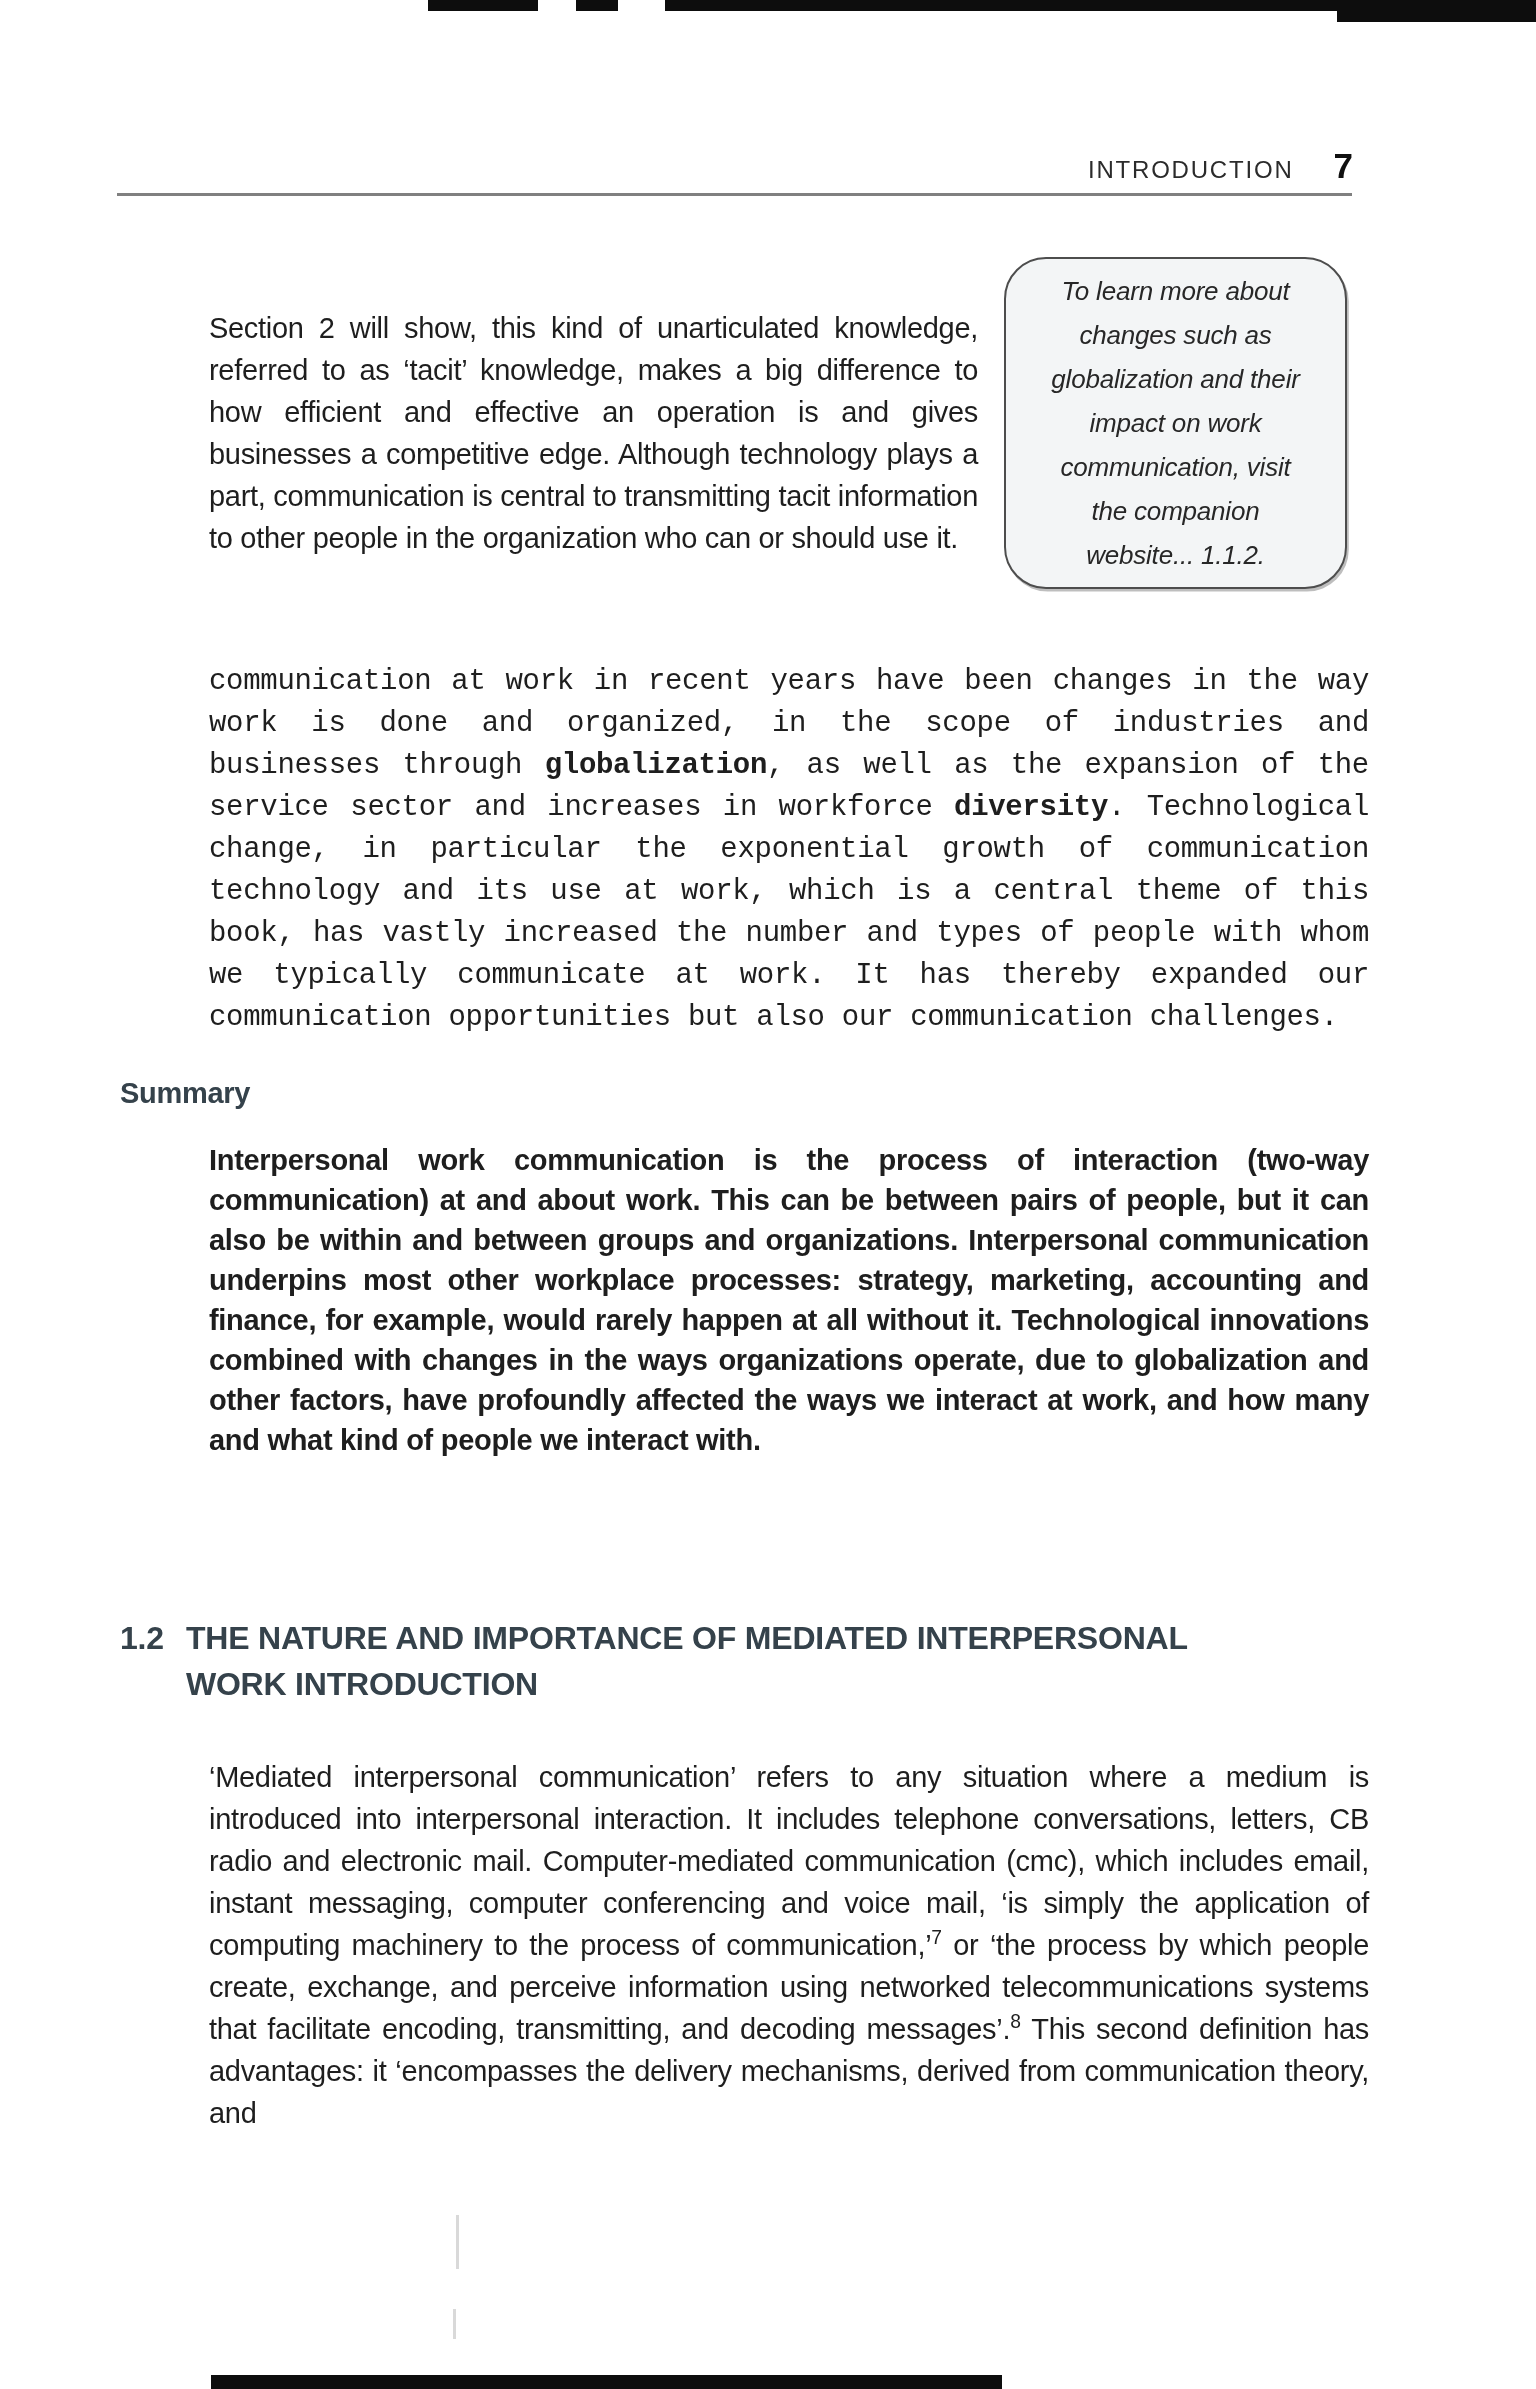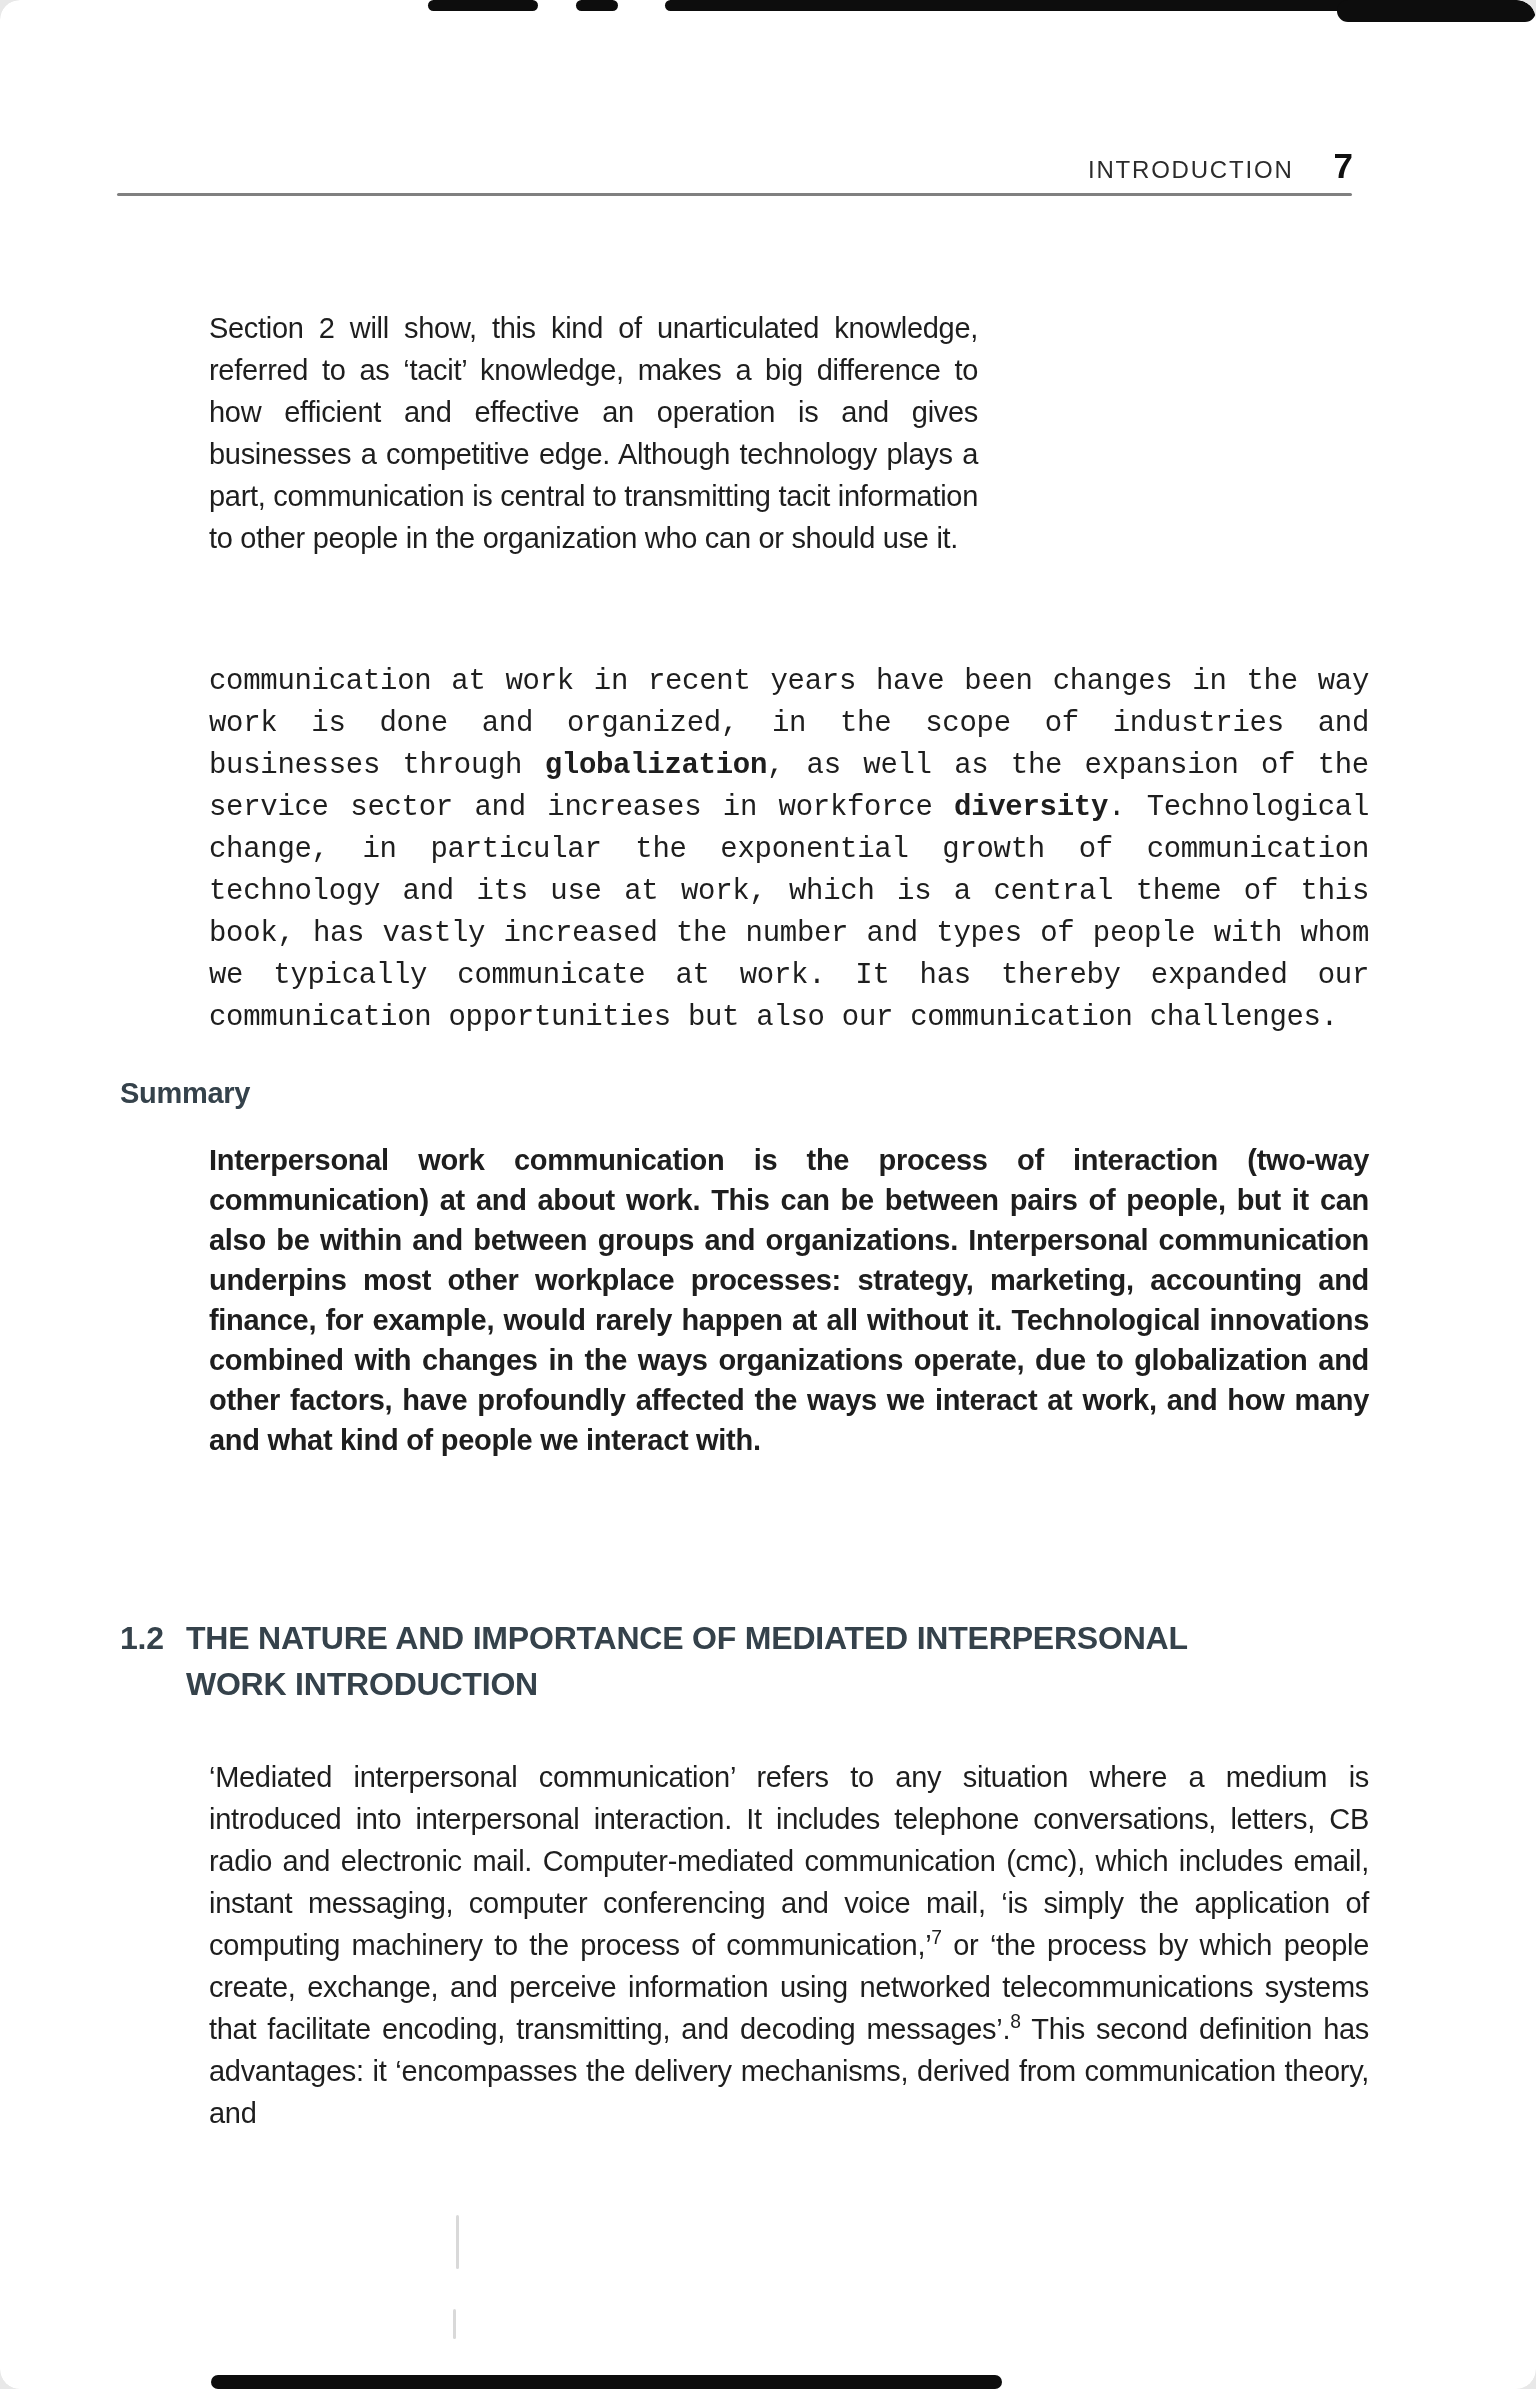--- a/index.html
+++ b/index.html
@@ -3,21 +3,21 @@
 <meta charset="utf-8">
 <title>Book page scan</title>
 <style>
   :root{
     --heading:#35424b;
     --body:#1e1e1e;
     --rule:#808080;
     --callout-bg:#f3f5f6;
     --callout-border:#4d4d4d;
   }
-  *{margin:0;padding:0;box-sizing:border-box;border-radius:20px;}
+  *{margin:0;padding:0;box-sizing:border-box;}
   html,body{background:#e8e8e8;}
   .page{
     position:relative;
     width:1536px;height:2389px;
     background:#ffffff;
     font-family:"Liberation Sans", sans-serif;
     color:var(--body);
     overflow:hidden;
   }
   
@@ -130,20 +130,29 @@
   <header class="running-head">
     <span class="running-title">INTRODUCTION</span>
     <span class="page-number">7</span>
   </header>
   <div class="rule"></div>
 
   <div class="narrow-col">
     <p class="body-text">Section 2 will show, this kind of unarticulated knowledge, referred to as ‘tacit’ knowledge, makes a big difference to how efficient and effective an operation is and gives businesses a competitive edge. Although technology plays a part, communication is central to transmitting tacit information to other people in the organization who can or should use it.</p>
   </div>
 
+  <aside class="callout">
+    <p class="callout-text">To learn more about
+changes such as
+globalization and their
+impact on work
+communication, visit
+the companion
+website... 1.1.2.</p>
+  </aside>
 
   <p class="body-text wide-para"><span>communication at work in recent years have been changes in the way work is done and organized, in the scope of industries and businesses through </span><b>globalization</b><span>, as well as the expansion of the service sector and increases in workforce </span><b>diversity</b><span>. Technological change, in particular the exponential growth of communication technology and its use at work, which is a central theme of this book, has vastly increased the number and types of people with whom we typically communicate at work. It has thereby expanded our communication opportunities but also our communication challenges.</span></p>
 
   <h2 class="summary-heading">Summary</h2>
   <p class="body-text summary-body">Interpersonal work communication is the process of interaction (two-way communication) at and about work. This can be between pairs of people, but it can also be within and between groups and organizations. Interpersonal communication underpins most other workplace processes: strategy, marketing, accounting and finance, for example, would rarely happen at all without it. Technological innovations combined with changes in the ways organizations operate, due to globalization and other factors, have profoundly affected the ways we interact at work, and how many and what kind of people we interact with.</p>
 
   <h2 class="section-heading">
     <span class="sec-num">1.2</span>
     <span class="sec-text">THE NATURE AND IMPORTANCE OF MEDIATED INTERPERSONAL
 WORK INTRODUCTION</span>

